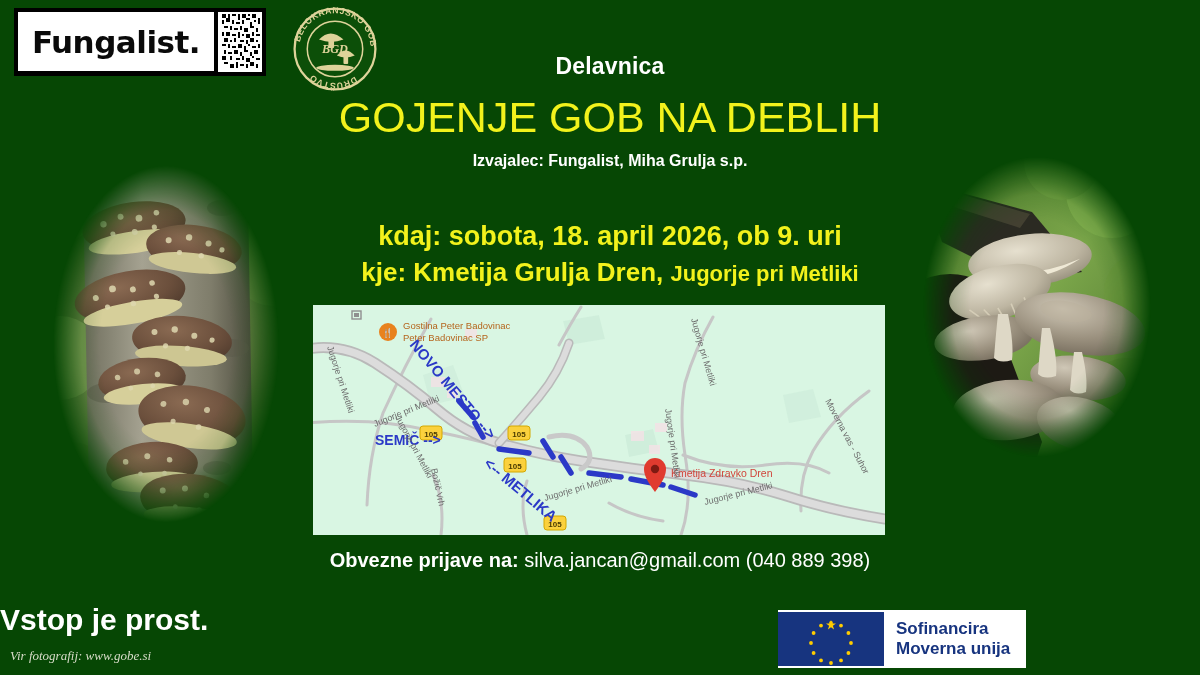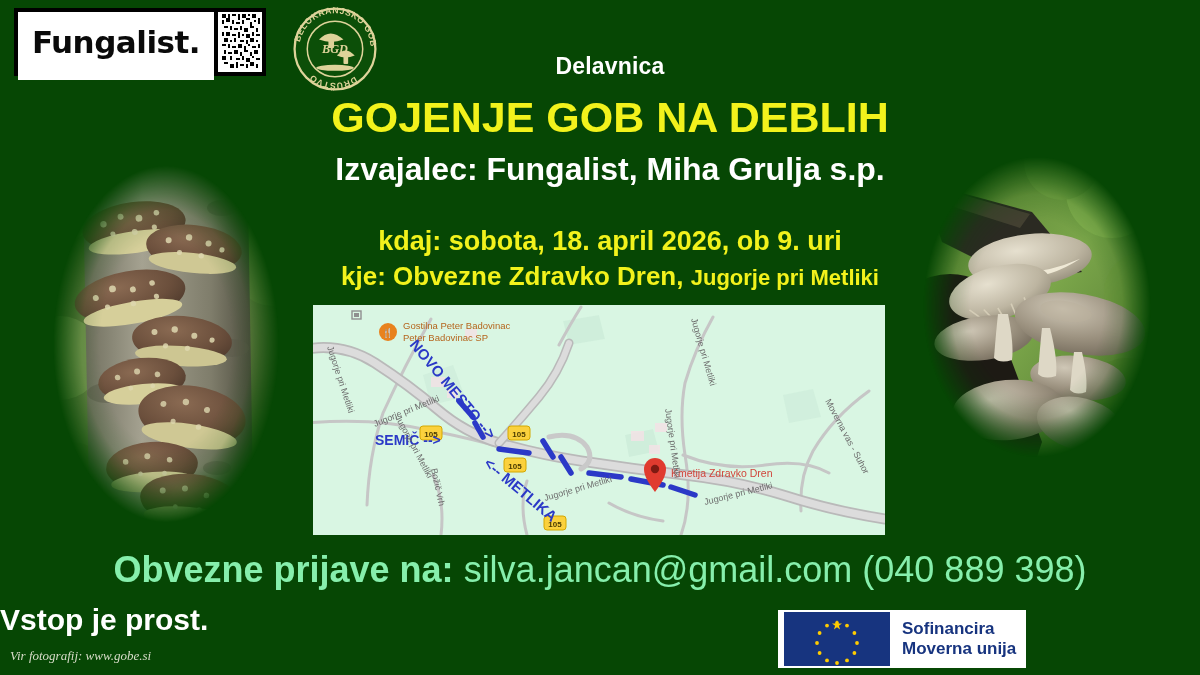--- a/index.html
+++ b/index.html
@@ -6,49 +6,49 @@
   body{
     width:1200px;height:675px;overflow:hidden;
     background:#064704;
     font-family:"Liberation Sans", sans-serif;
     position:relative;
   }
   #poster{position:absolute;inset:0;width:1200px;height:675px;background:#064704;overflow:hidden;}
 
   
   .brandbar{position:absolute;left:14px;top:8px;width:252px;height:68px;background:#000;}
-  .brandbar .white{position:absolute;left:4px;top:4px;width:196px;height:68px;background:#fff;}
+  .brandbar .white{position:absolute;left:4px;top:4px;width:196px;height:59px;background:#fff;}
   .brandbar .wordmark{
     position:absolute;left:0;top:0;width:196px;height:60px;
     display:flex;align-items:center;justify-content:center;
     font-family:"DejaVu Sans", sans-serif;
     font-size:31px;font-weight:700;color:#0a0a0a;letter-spacing:-0.5px;
   }
   .qr{position:absolute;left:204px;top:4px;width:44px;height:60px;background:#fff;overflow:hidden;}
   .qr svg{display:block;}
 
   
   .bgd{position:absolute;left:288px;top:2px;width:94px;height:94px;}
   .bgd svg{display:block;}
 
   
   .center-col{position:absolute;left:290px;top:0;width:640px;text-align:center;}
   .kicker{
     margin-top:54px;font-size:23px;font-weight:700;color:#ffffff;
     letter-spacing:0.2px;line-height:1.1;
   }
   .maintitle{
-    margin-top:16px;font-size:43px;font-weight:700;color:#f2f21c;
+    margin-top:16px;font-size:43px;font-weight:400;color:#f2f21c;
     letter-spacing:0px;line-height:1.05;white-space:nowrap;
   }
   .subtitle{
-    margin-top:12px;font-size:32px;font-weight:700;color:#ffffff;line-height:1.1;
+    margin-top:12px;font-size:16px;font-weight:700;color:#ffffff;line-height:1.1;
   }
   .when{
-    margin-top:37px;font-size:27px;font-weight:700;color:#f2f21c;line-height:1.25;
+    margin-top:50px;font-size:27px;font-weight:700;color:#f2f21c;line-height:1.25;
   }
   .where{
     margin-top:2px;font-size:26px;font-weight:700;color:#f2f21c;line-height:1.25;
   }
   .where .small{font-size:22px;}
 
   
   .photo{position:absolute;overflow:hidden;}
   .photo .mask{
     position:absolute;inset:0;
@@ -65,39 +65,39 @@
   
   #map{
     position:absolute;left:313px;top:305px;width:572px;height:230px;
     background:#d9f6e3;overflow:hidden;
   }
   #map svg{display:block;}
 
   
   .signup{
     position:absolute;left:0;top:549px;width:1200px;text-align:center;
-    font-size:36px;font-weight:700;color:#86efac;white-space:nowrap;
+    font-size:20px;font-weight:700;color:#ffffff;white-space:nowrap;
   }
   .signup .b{font-weight:700;}
   .signup .n{font-weight:400;}
   .free{
     position:absolute;left:0;top:603px;width:1010px;text-align:left;
     font-size:30px;font-weight:700;color:#ffffff;
   }
   .credit{
     position:absolute;left:10px;top:648px;
     font-size:13px;font-style:italic;color:#d7dcc8;
     font-family:"Liberation Serif", serif;
   }
   .euflag{width:106px;height:54px;background:#17347f;position:relative;flex:none;}
   .euflag svg{display:block;}
   .eutext{margin-left:12px;color:#17347f;font-size:0;}
   .eutext span{display:block;color:#17347f;font-size:17px;font-weight:700;line-height:1.18;}
   .eutext{background:transparent;}
-  .euwrap{position:absolute;left:778px;top:610px;width:248px;height:58px;background:#ffffff;display:flex;align-items:center;padding-left:6px;box-sizing:border-box;}
+  .euwrap{position:absolute;left:778px;top:610px;width:248px;height:58px;background:#ffffff;display:flex;align-items:center;box-sizing:border-box;}
 
   .slo{position:absolute;left:1042px;top:610px;width:144px;height:58px;}
   .slo svg{display:block;}
 </style>
 </head>
 <body>
 
 <div id="poster">
 
   <div class="brandbar">
@@ -205,21 +205,21 @@
       </g>
       <text x="50" y="54" text-anchor="middle" font-family="'Liberation Serif',serif" font-size="13" font-weight="700" fill="#ded39a" font-style="italic">BGD</text>
     </svg>
   </div>
 
   <div class="center-col">
     <div class="kicker">Delavnica</div>
     <div class="maintitle">GOJENJE GOB NA DEBLIH</div>
     <div class="subtitle">Izvajalec: Fungalist, Miha Grulja s.p.</div>
     <div class="when">kdaj: sobota, 18. april 2026, ob 9. uri</div>
-    <div class="where"><span>kje: Obvezne Zdravko Dren,</span> <span class="small">Jugorje pri Metliki</span></div>
+    <div class="where"><span>kje: Kmetija Grulja Dren,</span> <span class="small">Jugorje pri Metliki</span></div>
   </div>
 
   <div class="photo" id="photo-left">
     <div class="mask">
       <svg width="248" height="392" viewBox="0 0 248 392" preserveAspectRatio="none">
         <defs>
           <linearGradient id="bgL" x1="0" y1="0" x2="1" y2="1">
             <stop offset="0" stop-color="#4e6b33"></stop>
               <stop offset="0.5" stop-color="#6d8a4a"></stop>
               <stop offset="1" stop-color="#3d5526"></stop>

